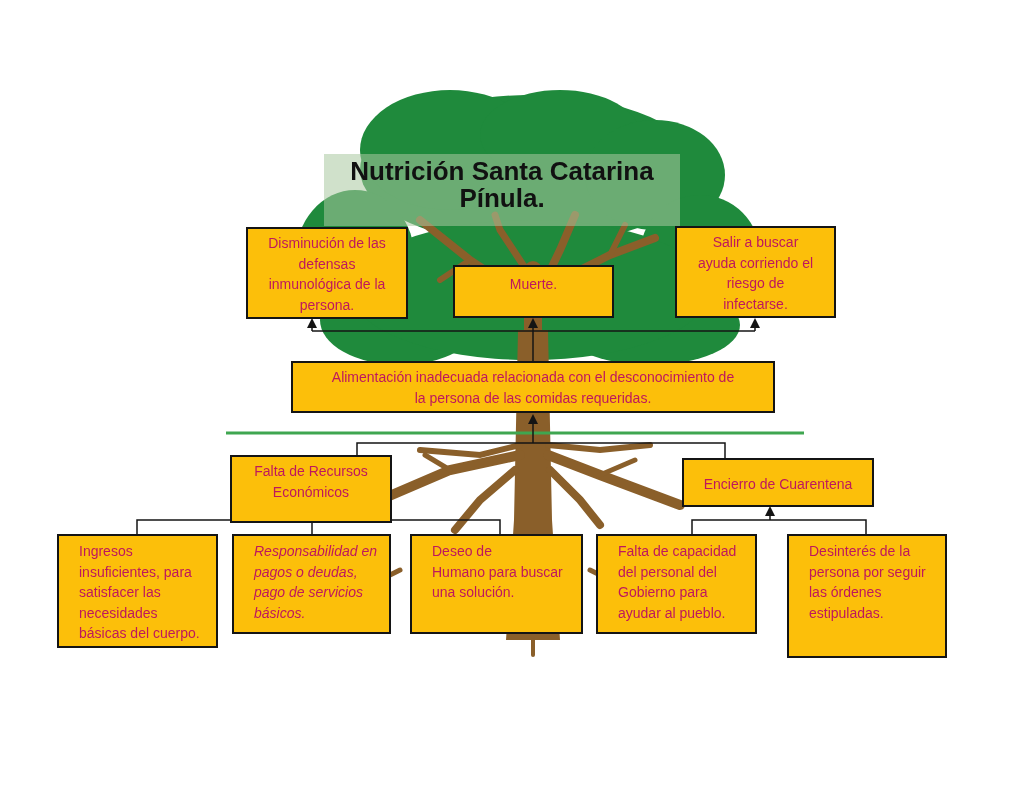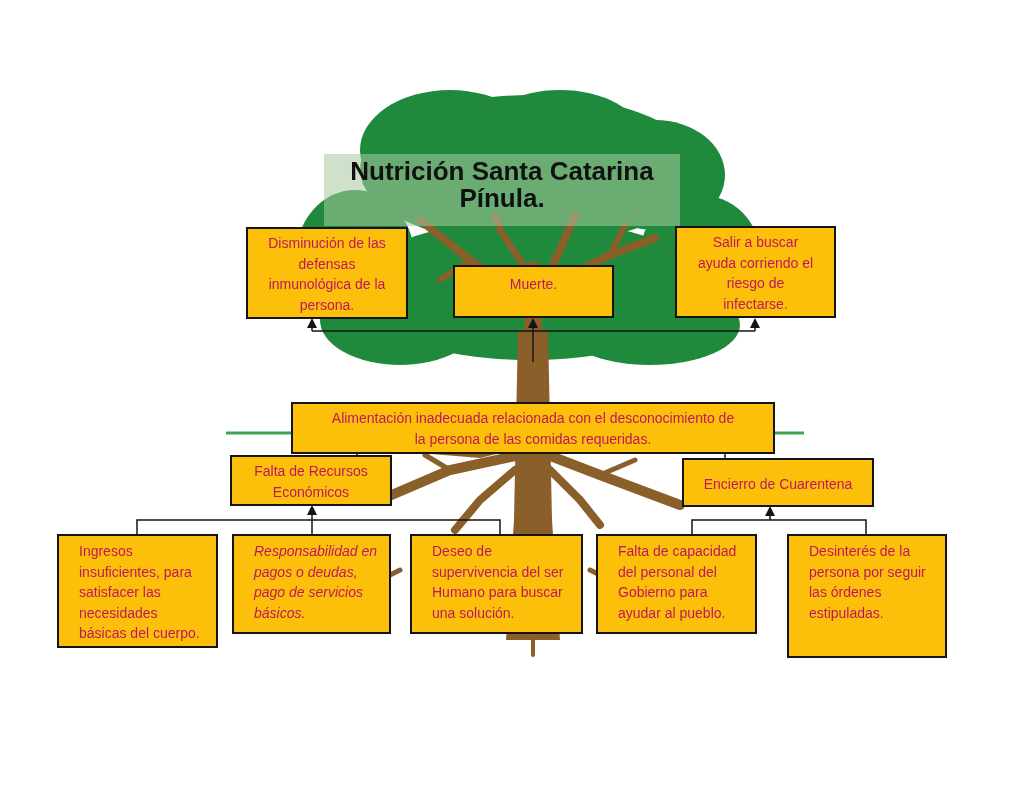--- a/index.html
+++ b/index.html
@@ -100,26 +100,26 @@
 <div class="box center" style="left:453px;top:265px;width:161px;height:53px;padding-top:7px;">
   <div>Muerte.</div>
 </div>
 <div class="box center" style="left:675px;top:226px;width:161px;height:92px;padding-top:4px;">
   <div>Salir a buscar</div>
     <div>ayuda corriendo el</div>
   <div>riesgo de</div>
     <div>infectarse.</div>
 </div>
 
-<div class="box center" style="left:291px;top:361px;width:484px;height:52px;padding-top:4px;margin-top:41px;">
+<div class="box center" style="left:291px;top:361px;width:484px;height:52px;padding-top:4px;">
   <div>Alimentación inadecuada relacionada con el desconocimiento de</div>
     <div>la persona de las comidas requeridas.</div>
 </div>
 
-<div class="box center" style="left:230px;top:455px;width:162px;height:51px;padding-top:4px;">
+<div class="box center" style="left:230px;top:455px;width:162px;height:68px;padding-top:4px;">
   <div>Falta de Recursos</div>
     <div>Económicos</div>
 </div>
 <div class="box center" style="left:682px;top:458px;width:192px;height:49px;padding-top:14px;">
   <div>Encierro de Cuarentena</div>
 </div>
 
 <div class="box left" style="left:57px;top:534px;width:161px;height:114px;padding-top:5px;">
   <div>Ingresos</div>
     <div>insuficientes, para</div>
@@ -128,21 +128,20 @@
   <div>básicas del cuerpo.</div>
 </div>
 <div class="box left" style="left:232px;top:534px;width:159px;height:100px;padding-top:5px;font-style:italic;">
   <div>Responsabilidad en</div>
     <div>pagos o deudas,</div>
   <div>pago de servicios</div>
     <div>básicos.</div>
 </div>
 <div class="box left" style="left:410px;top:534px;width:173px;height:100px;padding-top:5px;">
   <div>Deseo de</div>
-    <div>supervivencia del ser</div>
   <div>Humano para buscar</div>
     <div>una solución.</div>
 </div>
 <div class="box left" style="left:596px;top:534px;width:161px;height:100px;padding-top:5px;">
   <div>Falta de capacidad</div>
     <div>del personal del</div>
   <div>Gobierno para</div>
     <div>ayudar al pueblo.</div>
 </div>
 <div class="box left" style="left:787px;top:534px;width:160px;height:124px;padding-top:5px;">

